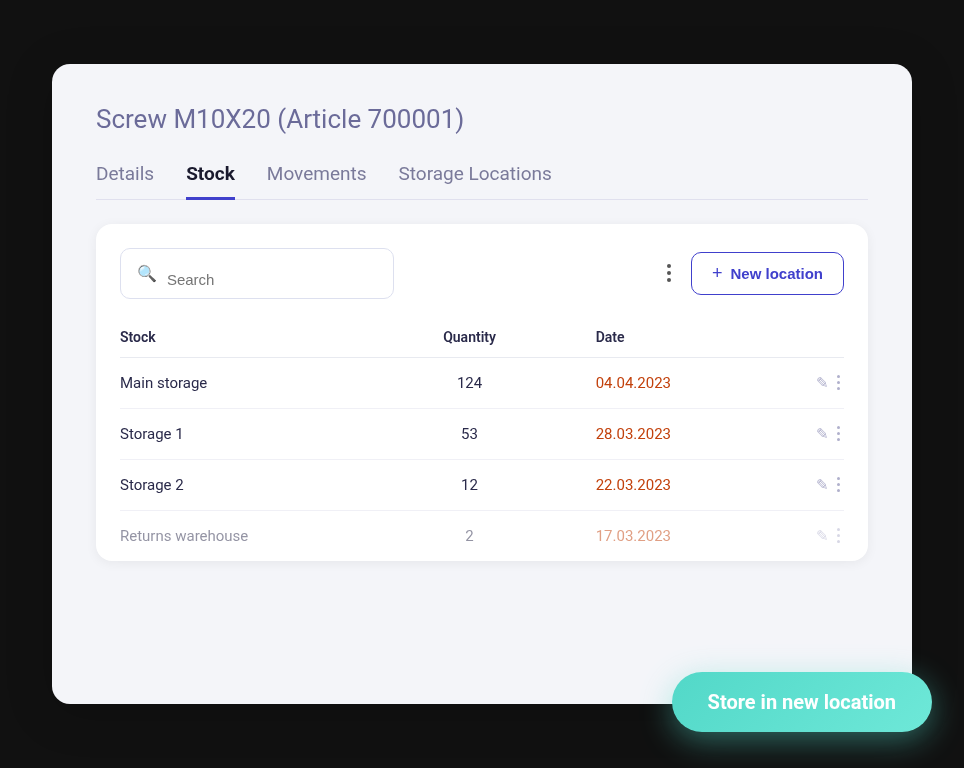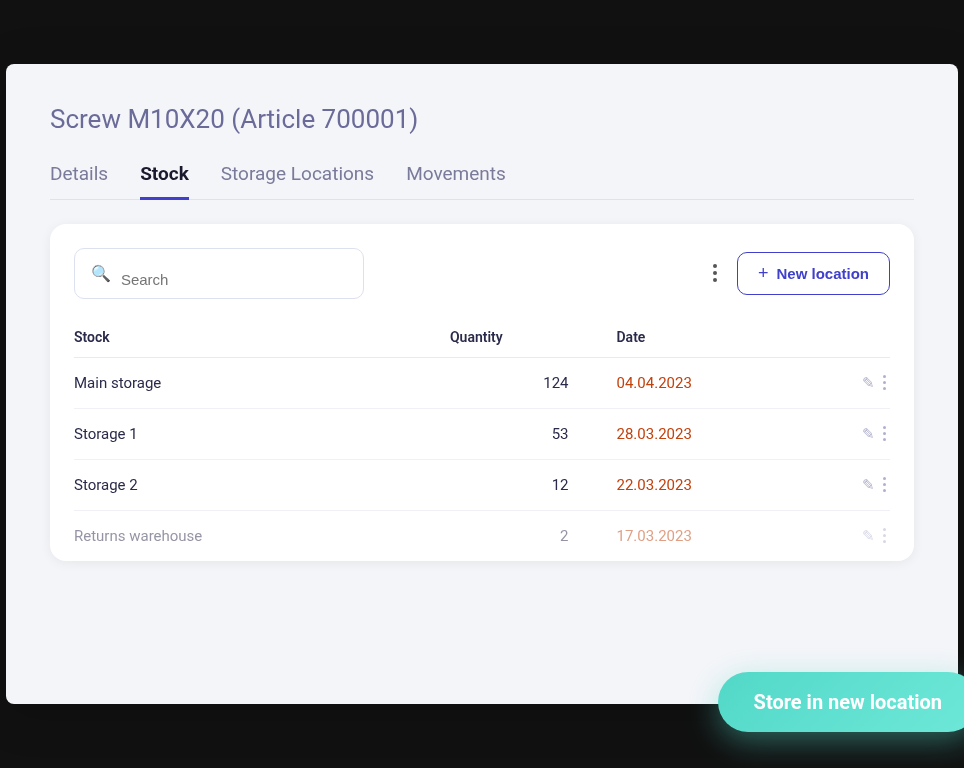--- a/index.html
+++ b/index.html
@@ -8,23 +8,23 @@
       background: #111;
       display: flex;
       align-items: center;
       justify-content: center;
       min-height: 100vh;
       font-family: -apple-system, BlinkMacSystemFont, 'Segoe UI', Roboto, sans-serif;
     }
 
     .card {
       background: #f4f5f9;
-      border-radius: 8px;
+      border-radius: 18px;
       padding: 40px 44px 48px 44px;
-      width: 952px;
+      width: 860px;
       min-height: 640px;
       position: relative;
       box-shadow: 0 8px 48px rgba(0,0,0,0.18);
     }
 
     .article-title {
       font-size: 26px;
       font-weight: 700;
       color: #1a1a2e;
       margin-bottom: 20px;
@@ -187,21 +187,21 @@
       font-size: 15px;
       color: #2a2a4a;
       padding: 16px 0;
     }
 
     tbody td.stock-name {
       font-weight: 400;
     }
 
     tbody td.qty {
-      text-align: right;
+      text-align: center;
       padding-right: 40px;
       color: #2a2a4a;
     }
 
     tbody td.date {
       padding-left: 8px;
       color: #c2410c;
     }
 
     tbody td.actions {
@@ -259,22 +259,22 @@
 <div class="card">
 
   <div class="article-title">
     <span>Screw M10X20</span>
     <span>(Article 700001)</span>
   </div>
 
   <div class="tabs">
     <div class="tab">Details</div>
     <div class="tab active">Stock</div>
+    <div class="tab">Movements</div>
     <div class="tab">Storage Locations</div>
-    <div class="tab">Movements</div>
   </div>
 
   <div class="inner-panel">
 
     <div class="toolbar">
       <div class="search-box">
         <span class="search-icon">🔍</span>
         <input type="text" placeholder="Search" style="">
       </div>
 

